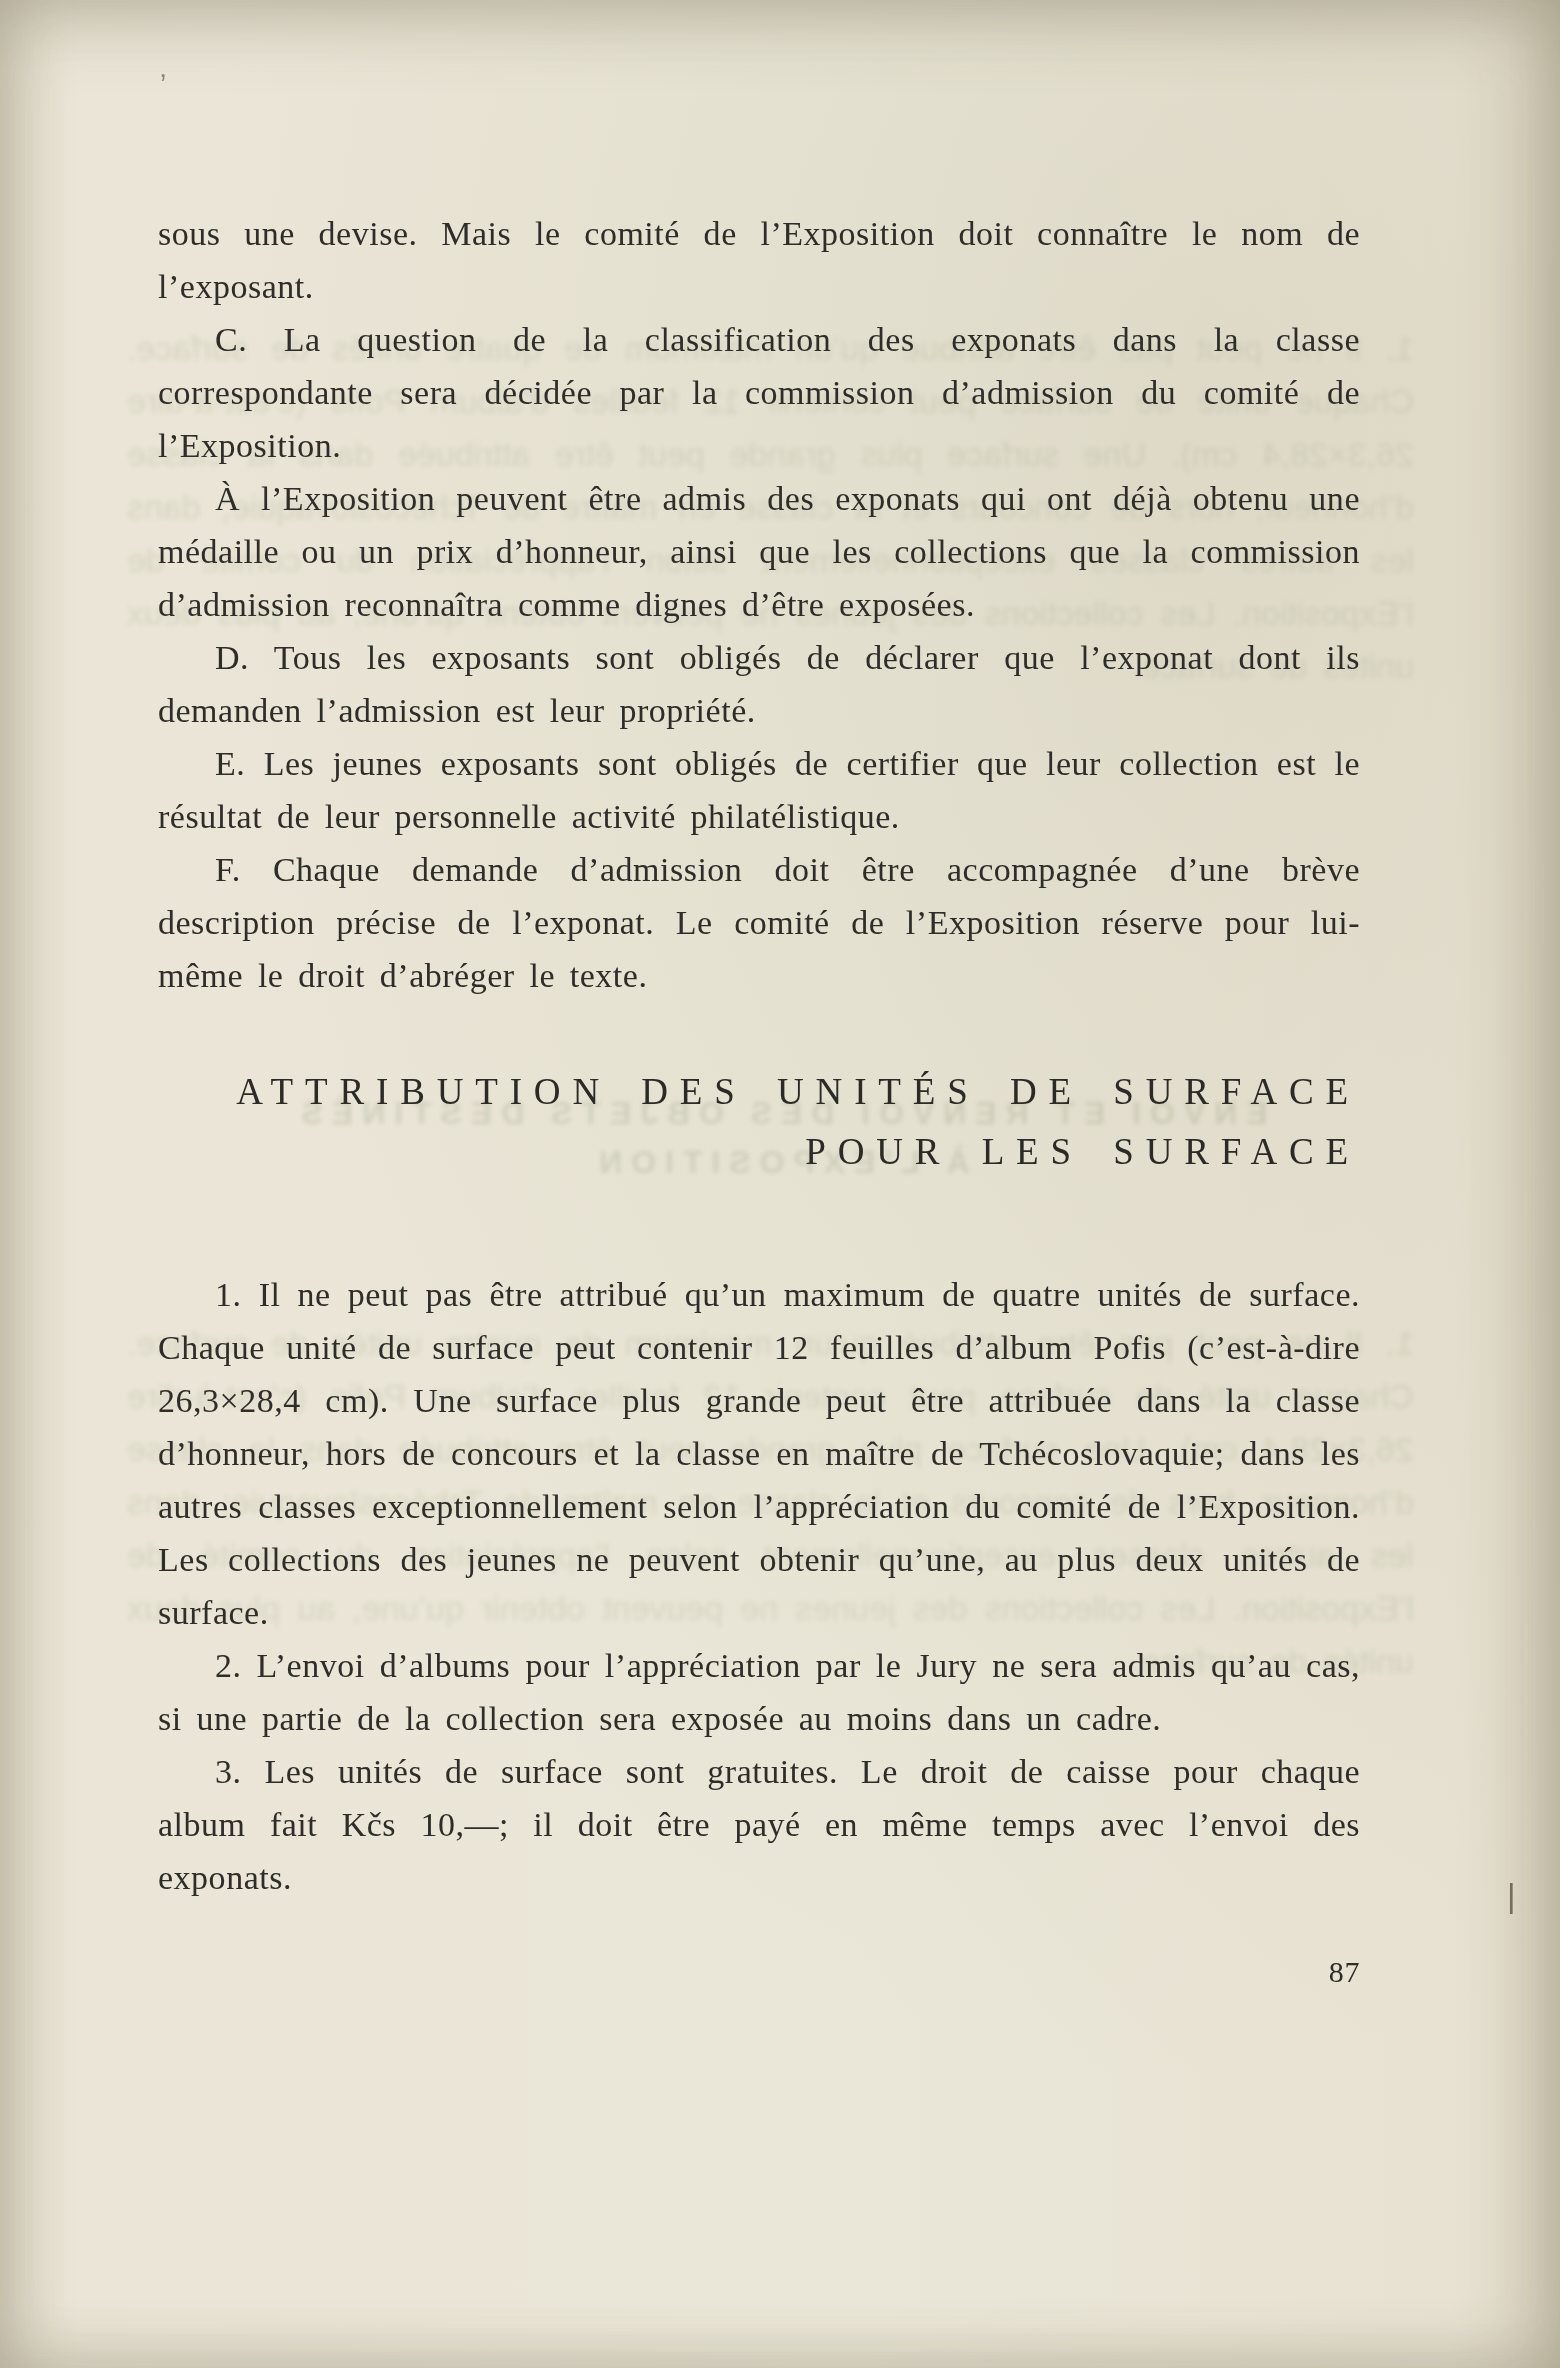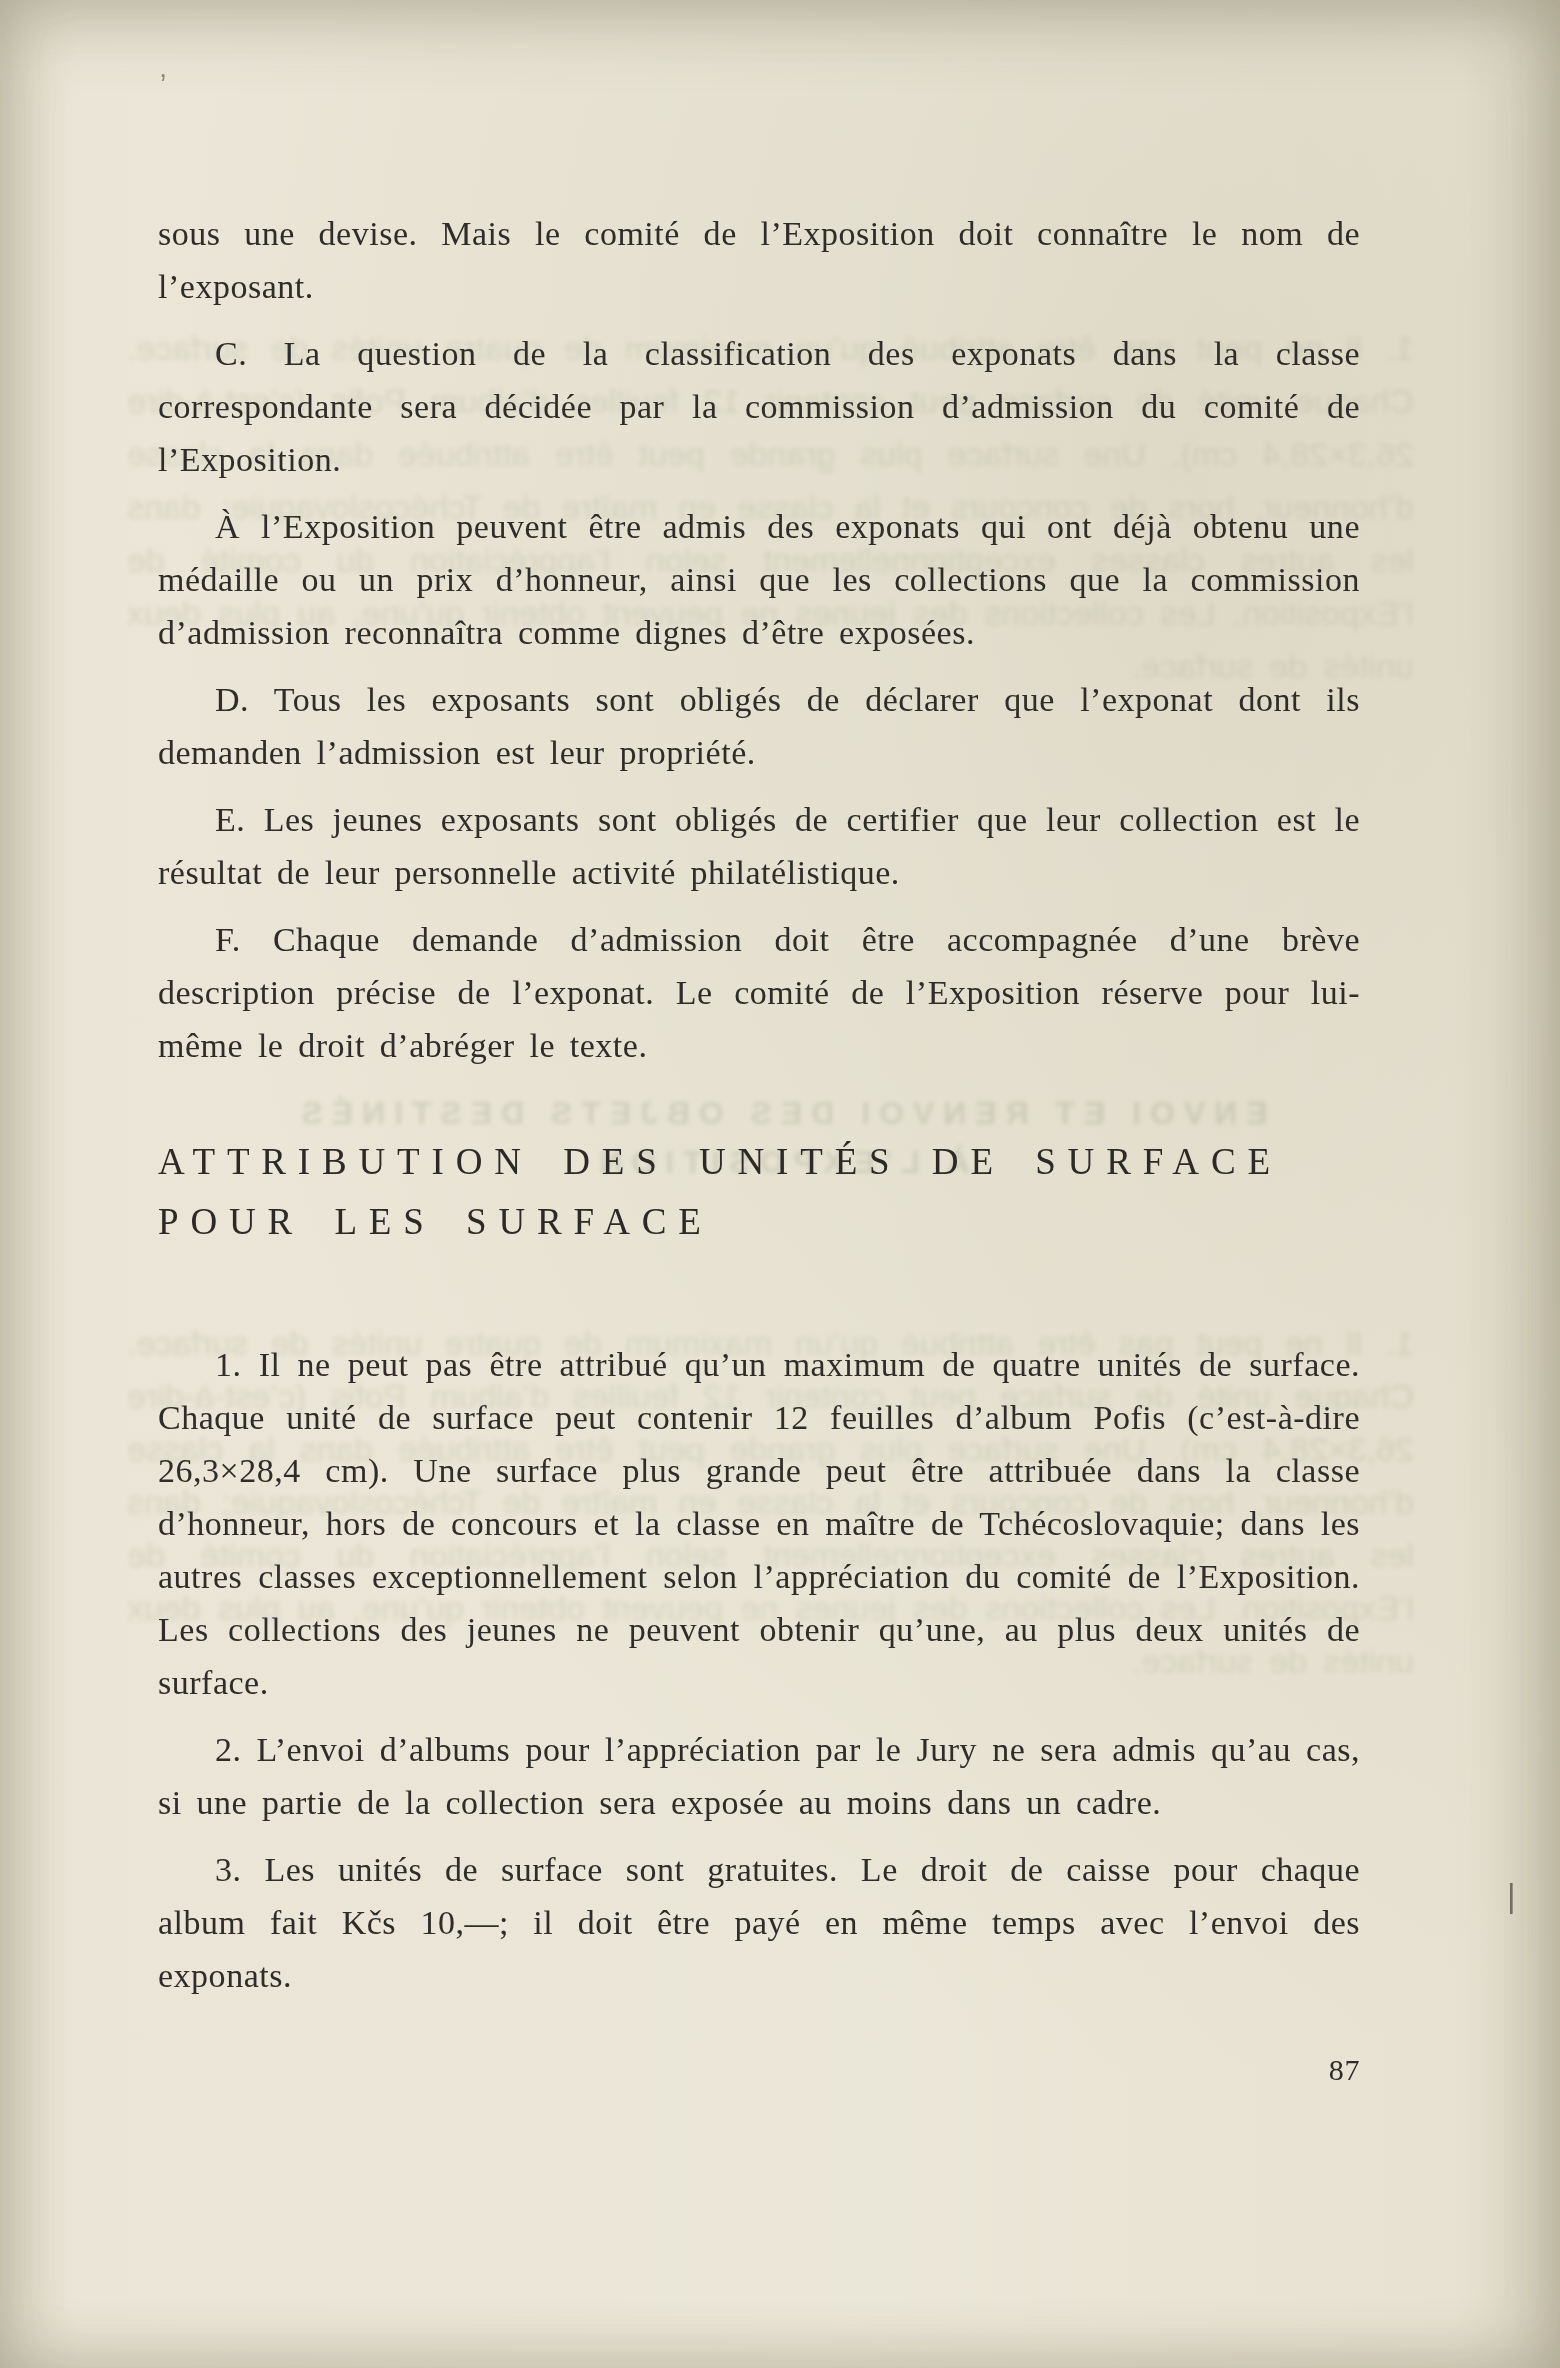--- a/index.html
+++ b/index.html
@@ -65,25 +65,24 @@
     letter-spacing: 0.015em;
     word-spacing: 0.17em;
     text-align: justify;
     font-family: Liberation Serif, serif;
   }
   .content p {
     margin: 0;
   }
   .content p.indent {
     text-indent: 57px;
-    margin-top: 14px;
   }
   .section-heading {
     margin: 60px 0 86px 0;
-    text-align: left;
+    text-align: right;
     font-size: 37px;
     line-height: 60px;
     letter-spacing: 0.32em;
     word-spacing: 0.25em;
     color: #2c2a26;
     font-weight: normal;
   }
   .page-number {
     margin-top: 41px;
     text-align: right;

